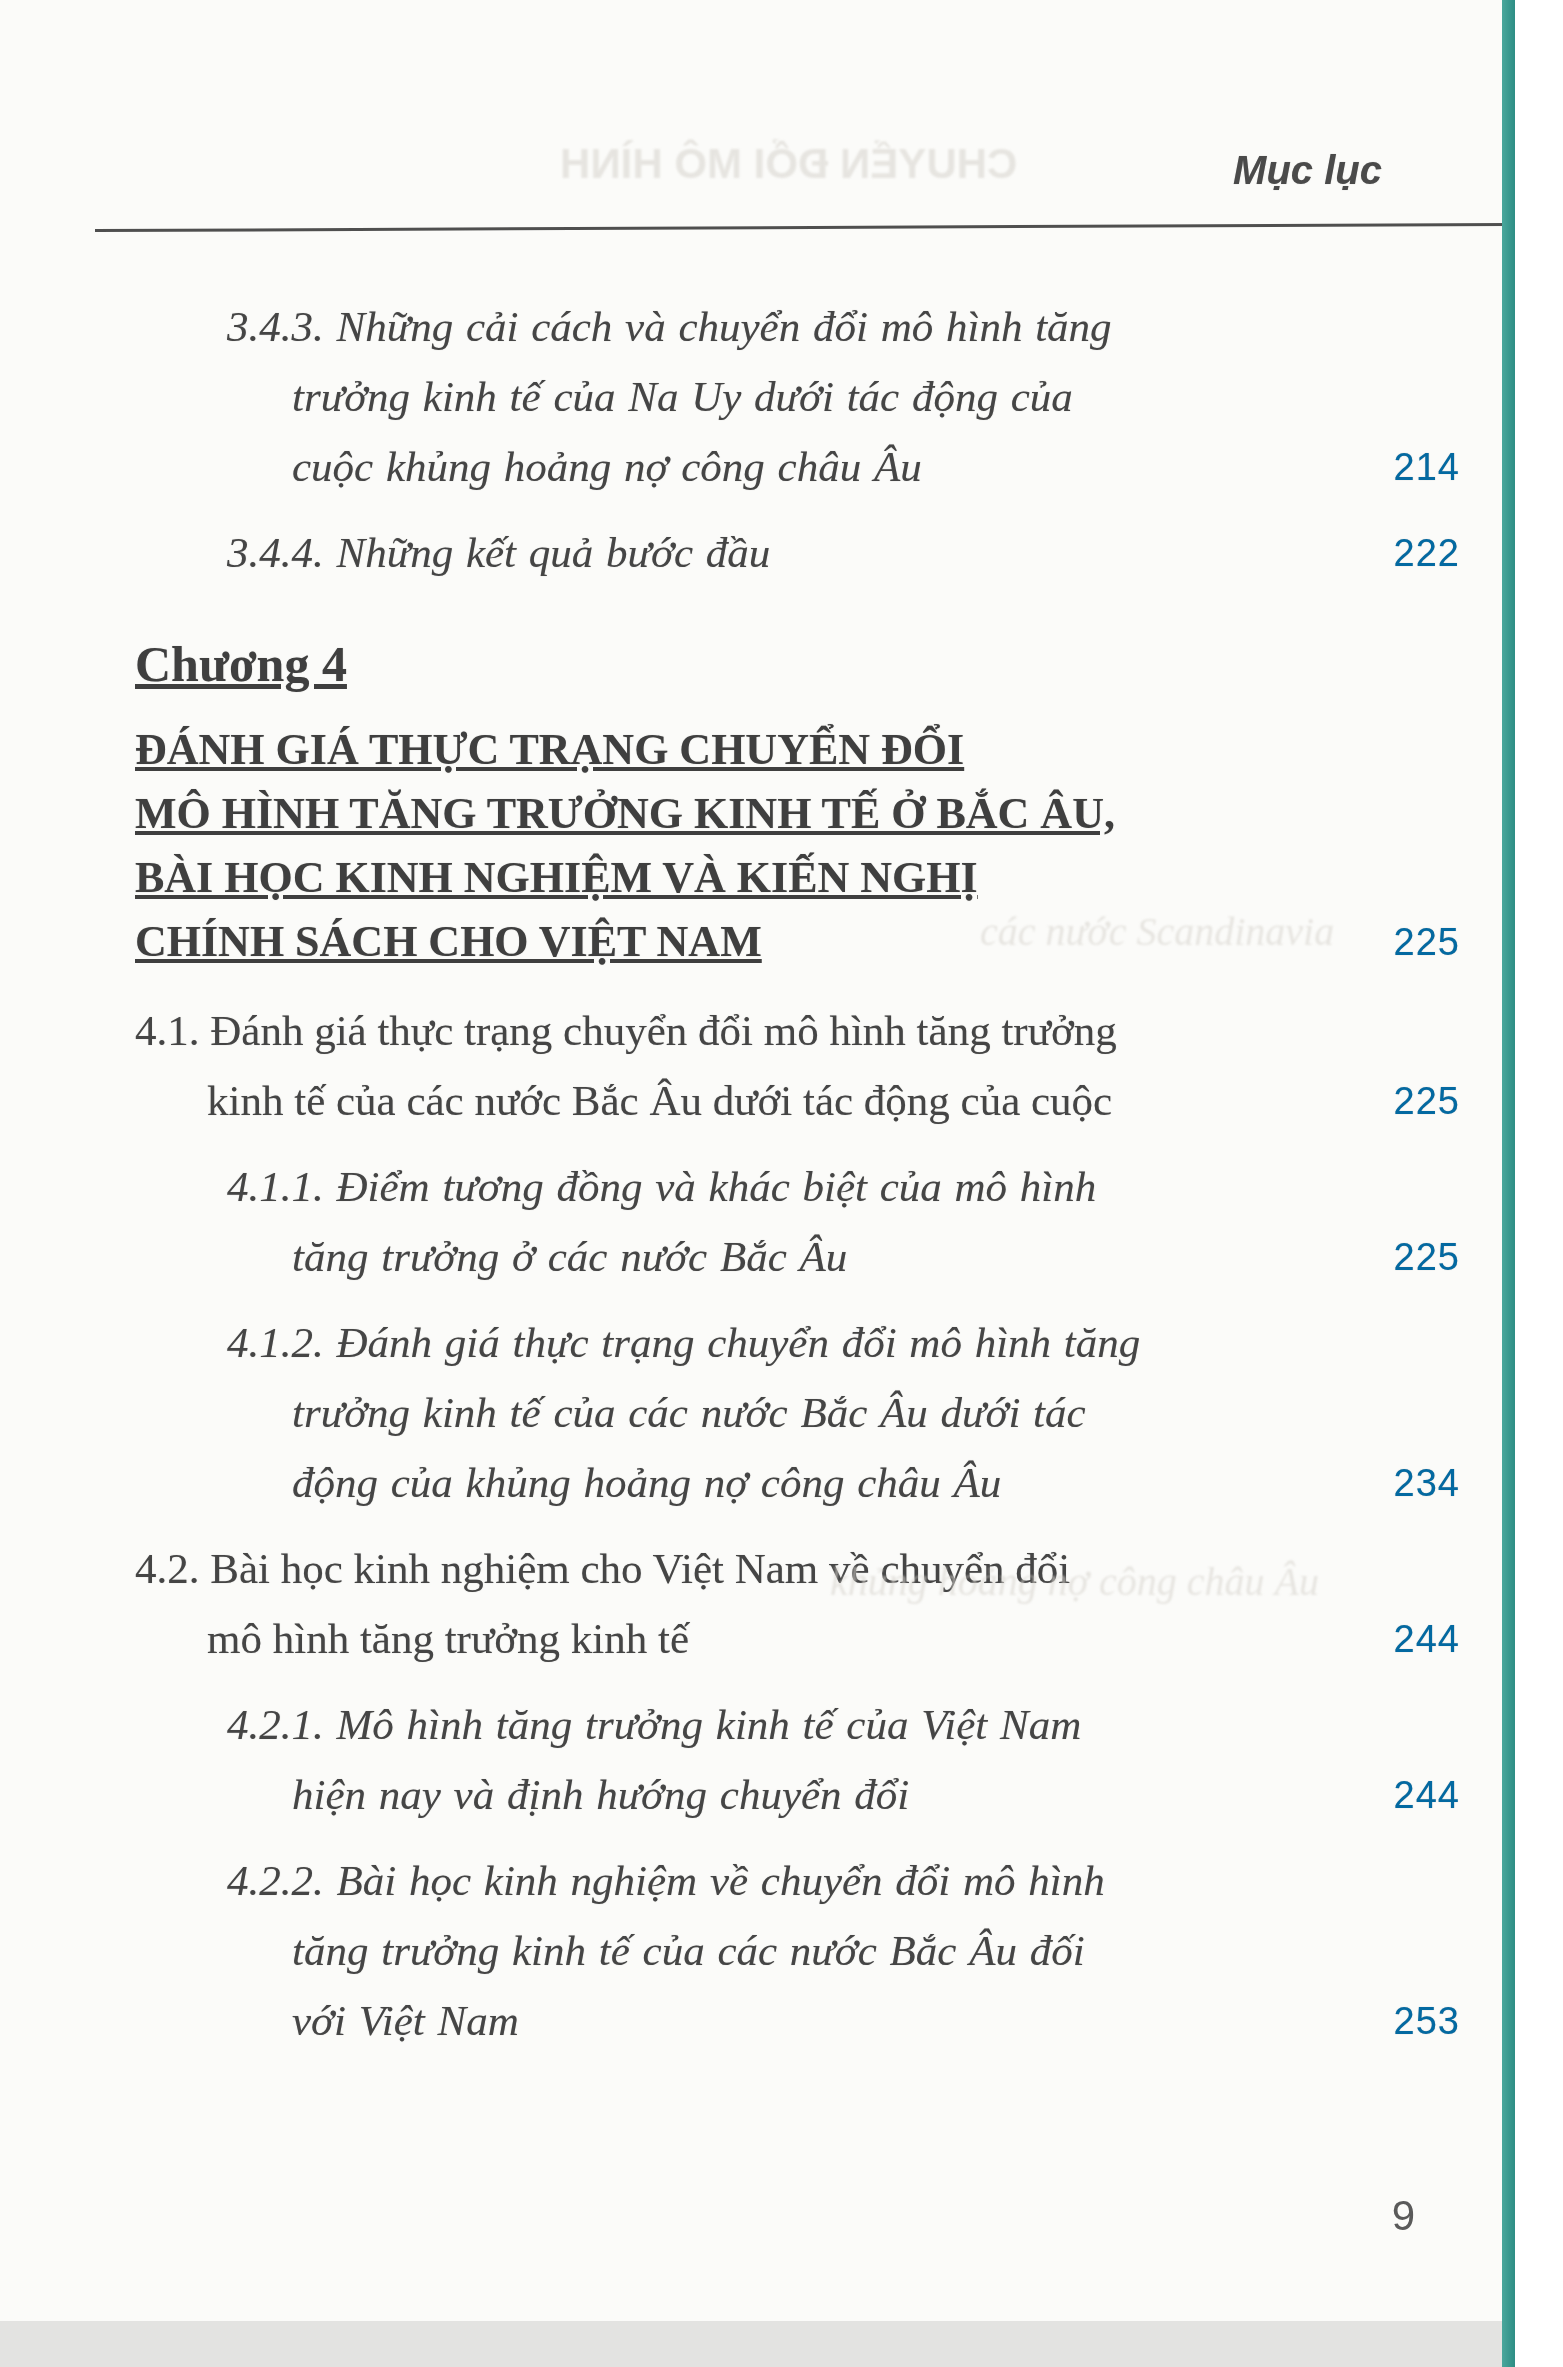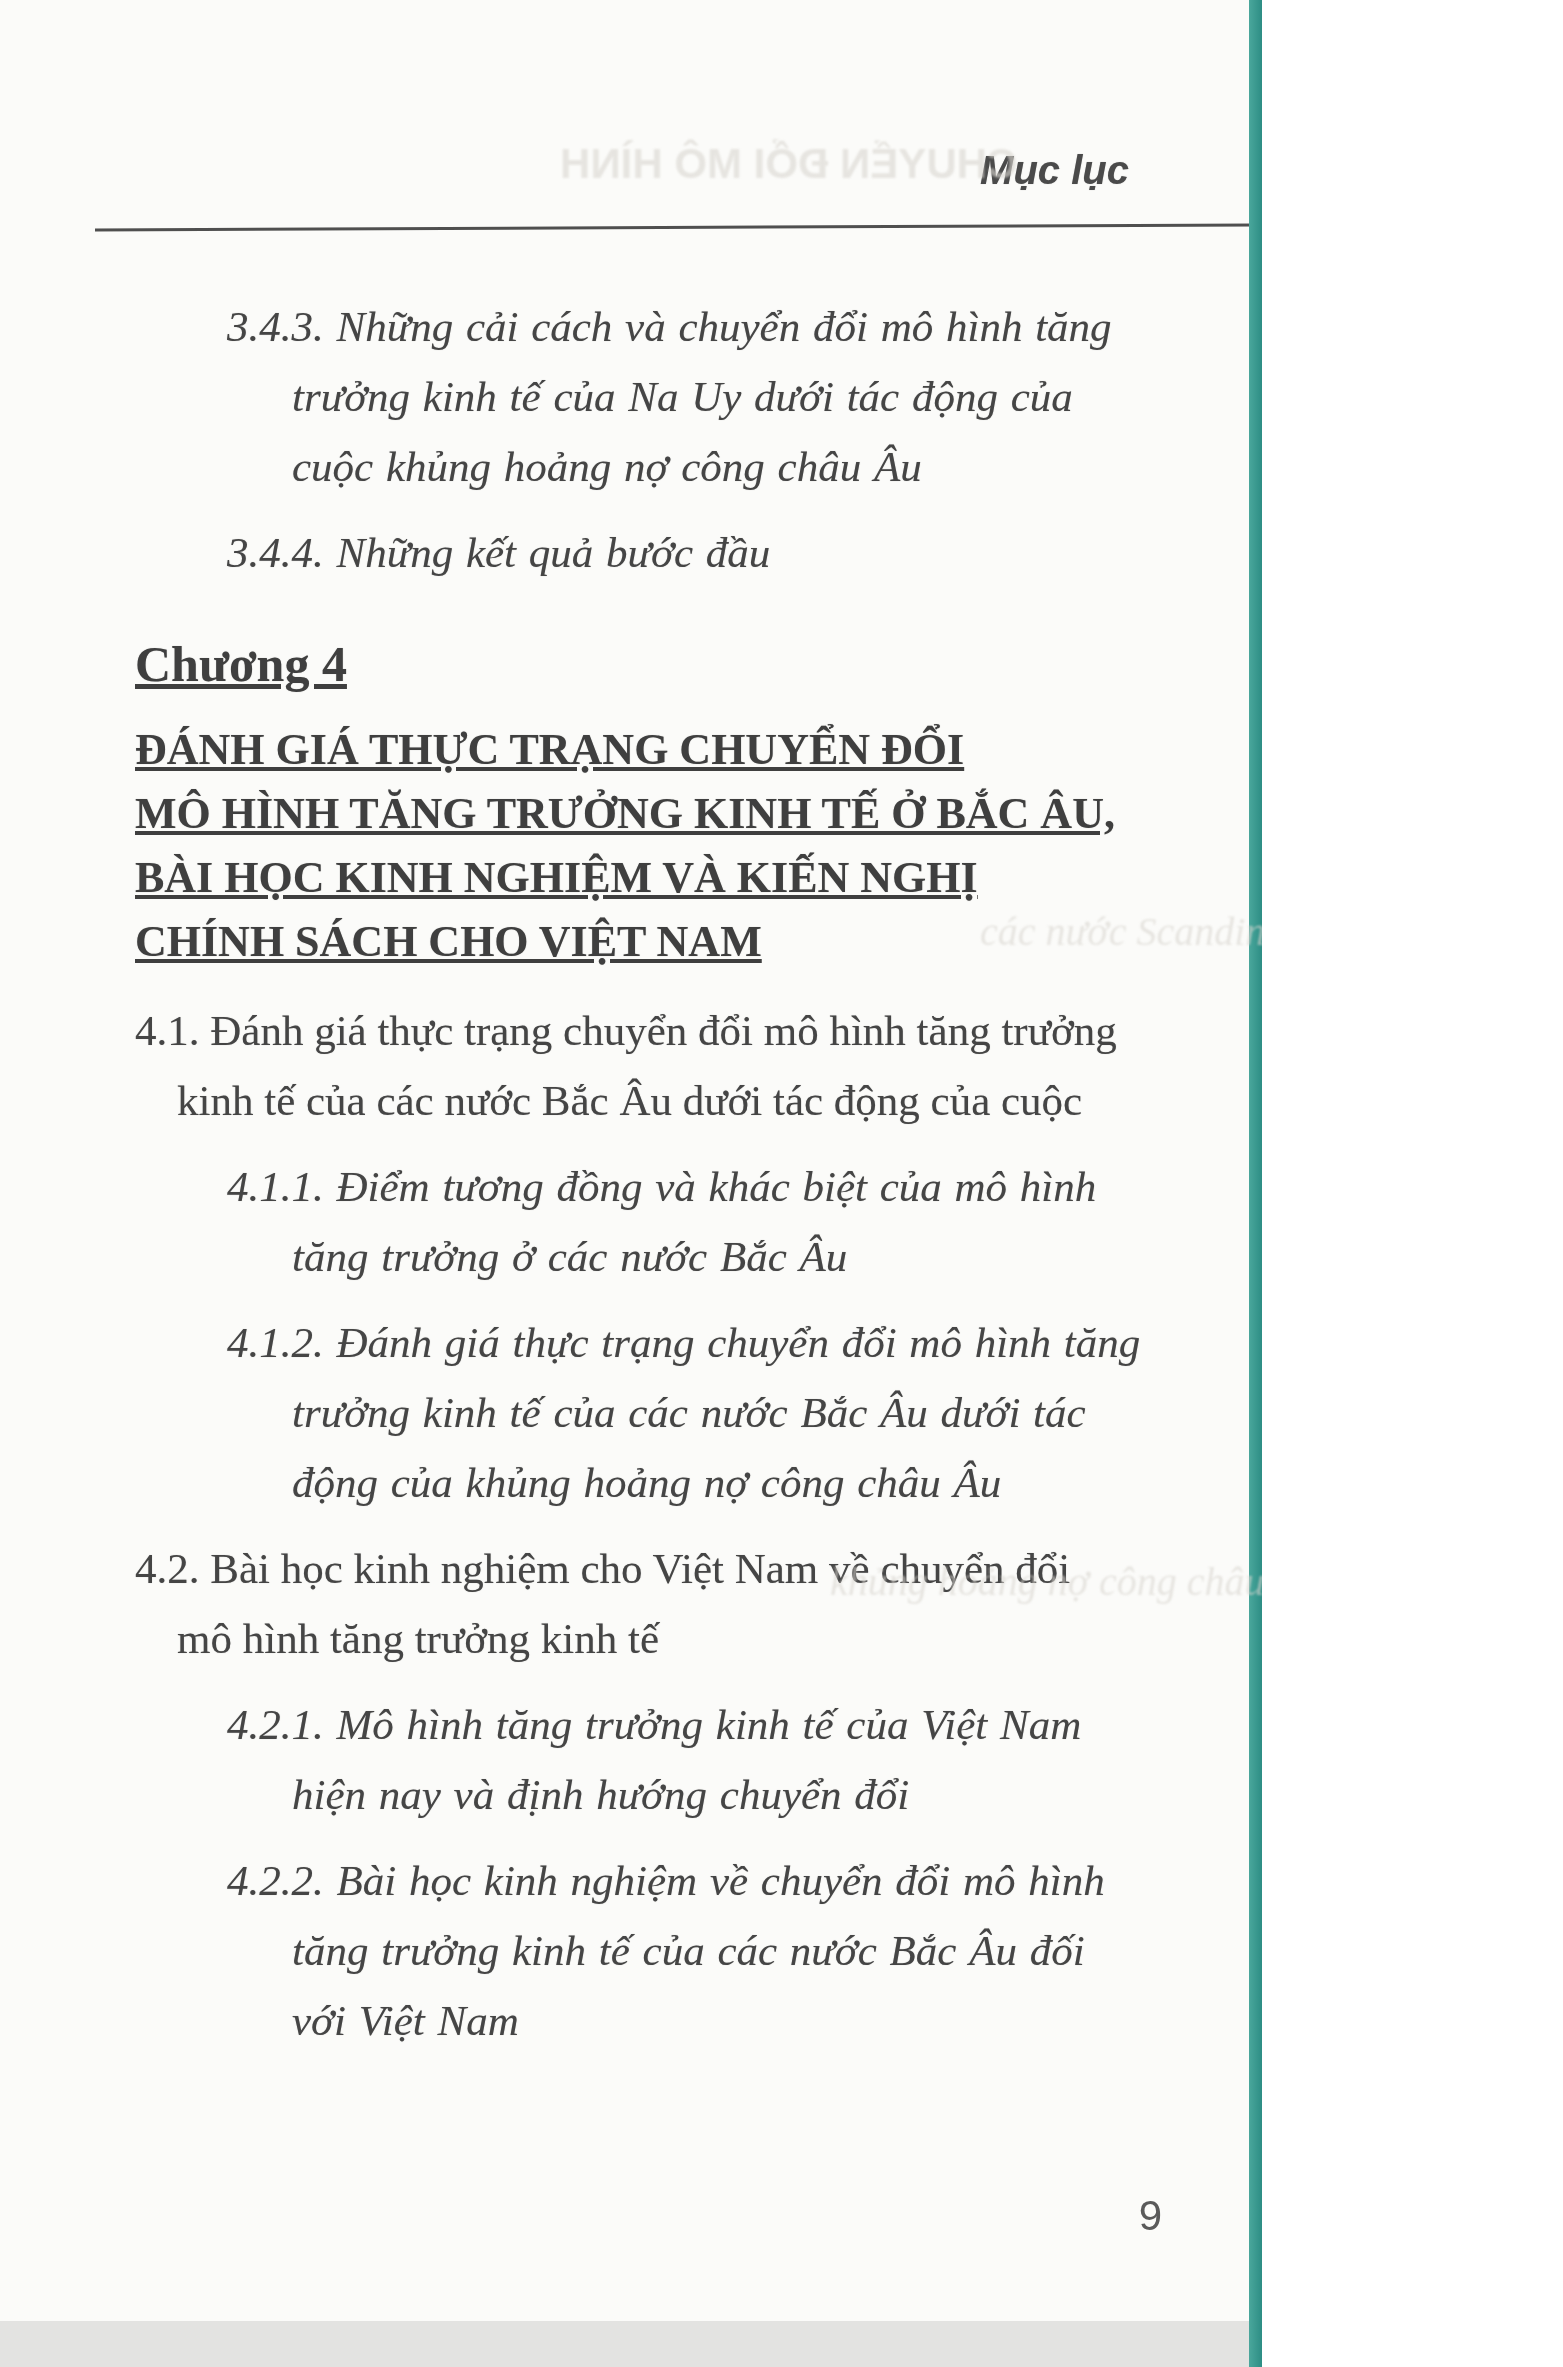--- a/index.html
+++ b/index.html
@@ -1,18 +1,18 @@
 <!DOCTYPE html>
 <html><head>
 <meta charset="utf-8">
 <style>
   html, body { margin: 0; padding: 0; }
   .page {
     position: relative;
-    width: 1262px;
+    width: 1515px;
     height: 2367px;
     background: #fbfbf9;
     overflow: hidden;
     font-family: "Liberation Serif", serif;
     color: #454545;
   }
 
   
   .header-label {
     position: absolute;
@@ -45,21 +45,21 @@
   }
   .entry {
     position: relative;
     font-size: 43px;
     line-height: 70px;
     margin-bottom: 16px;
   }
   .entry.lvl2 { margin-left: 92px; }
   .entry.italic { font-style: italic; word-spacing: 2px; }
   .entry .line { white-space: nowrap; }
-  .entry.lvl1 .line + .line { margin-left: 42px; }
+  .entry.lvl1 .line + .line { margin-left: 72px; }
   .entry.lvl2 .line + .line { margin-left: 65px; }
 
   .pagenum {
     position: absolute;
     right: 0;
     bottom: 0;
     font-family: "Liberation Sans", sans-serif;
     font-style: normal;
     font-weight: normal;
     font-size: 38px;

